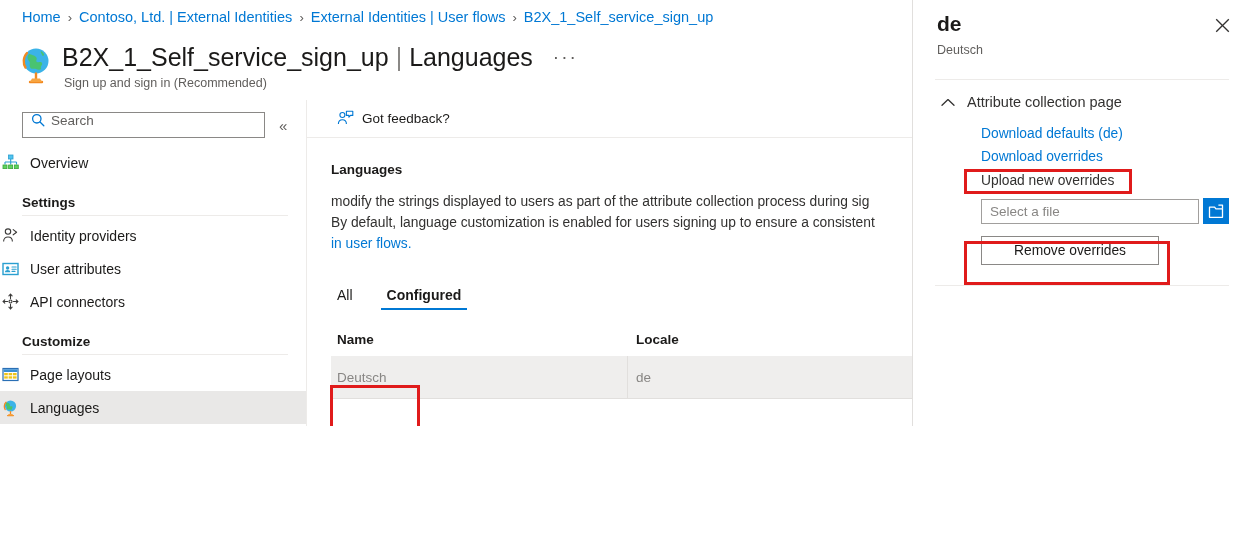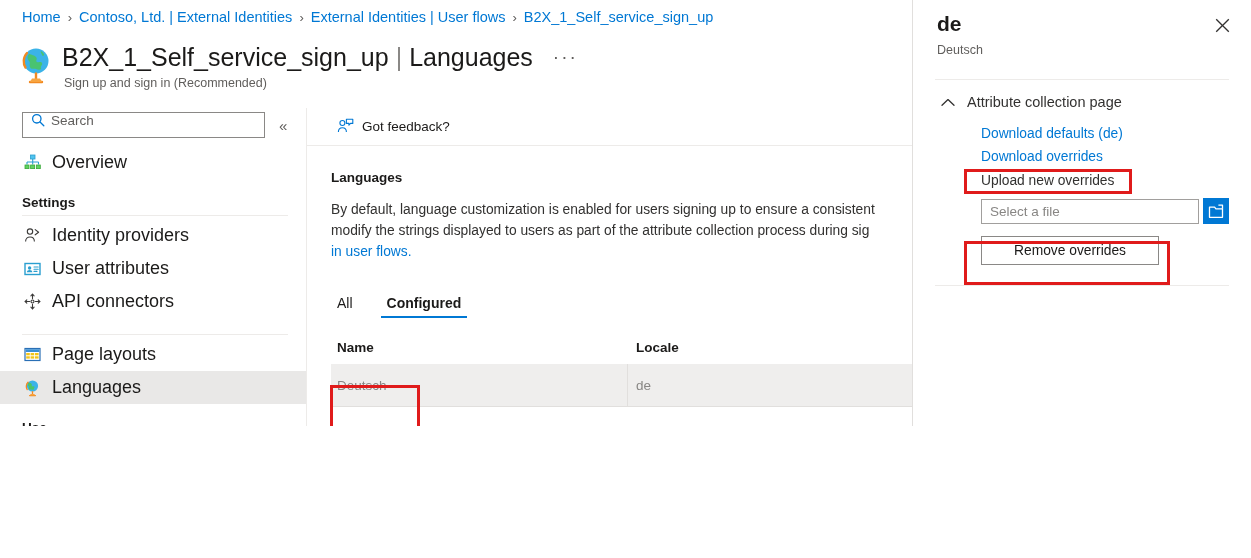--- a/index.html
+++ b/index.html
@@ -75,43 +75,43 @@
     width: 190px; padding: 0;
   }
   .search-input::placeholder { color: #605e5c; }
   .collapse-btn {
     margin-left: 14px; color: #605e5c; font-size: 15px;
     cursor: pointer; user-select: none; line-height: 1;
   }
 
   .nav-item {
     display: flex; align-items: center;
-    height: 33px; padding-left: 22px;
-    font-size: 18px; color: #1b1a19; cursor: pointer;
+    height: 33px; 
+    font-size: 14px; color: #1b1a19; cursor: pointer;
   }
   .nav-item.selected { background: #e9e8e7; }
   .nav-ico {
     width: 20px; height: 20px; flex: 0 0 20px;
     margin-right: 10px;
     display: flex; align-items: center; justify-content: center;
   }
   .nav-group {
     padding-left: 22px; padding-right: 18px;
     margin-top: 16px;
   }
   .nav-group-label {
     font-size: 13.5px; font-weight: 600; color: #1b1a19;
     padding-bottom: 5px;
   }
   .nav-group-rule { border-bottom: 1px solid #edebe9; margin-bottom: 3px; }
   .nav-spacer-top { height: 8px; }
 
   
   .main {
-    position: absolute; left: 306px; top: 108px;
+    position: absolute; left: 306px; top: 100px;
     width: 606px; height: 450px;
     background: #ffffff;
     border-left: 1px solid #edebe9;
     overflow: hidden;
   }
   .command-bar {
     height: 38px; display: flex; align-items: center;
     padding-left: 24px;
     border-bottom: 1px solid #edebe9;
   }
@@ -335,20 +335,21 @@
             <path d="M8.5 1.2v4.4M8.5 11.4v4.4M1.2 8.5h4.4M11.4 8.5h4.4"></path>
             <path d="M6.9 2.8L8.5 1.2l1.6 1.6M6.9 14.2l1.6 1.6 1.6-1.6M2.8 6.9L1.2 8.5l1.6 1.6M14.2 6.9l1.6 1.6-1.6 1.6"></path>
           </g>
           <circle cx="8.5" cy="8.5" r="1.5" fill="none" stroke="#3b3a39" stroke-width="1.1"></circle>
         </svg>
       </span>
       <span>API connectors</span>
     </div>
 
     <div class="nav-group">
+      <div class="nav-group-label">Customize</div>
       <div class="nav-group-rule"></div>
     </div>
     <div class="nav-item">
       <span class="nav-ico">
         <svg width="17" height="15" viewBox="0 0 17 15">
           <rect x="1" y="1.5" width="15" height="12" fill="#ffffff" stroke="#2a6fb5" stroke-width="1.2"></rect>
           <rect x="1.7" y="2.2" width="13.6" height="2.8" fill="#3b8fd4"></rect>
           <rect x="2.2" y="6" width="3.6" height="2.3" fill="#f0c419"></rect>
           <rect x="6.6" y="6" width="3.6" height="2.3" fill="#f0c419"></rect>
           <rect x="11" y="6" width="3.6" height="2.3" fill="#f0c419"></rect>
@@ -398,22 +399,22 @@
             <path d="M9.4 1.2h6.4v4.2h-2.3l-1.6 1.8V5.4H9.4z" fill="none" stroke="#0078d4" stroke-width="1.1" stroke-linejoin="round"></path>
           </svg>
         </span>
         <span>Got feedback?</span>
       </div>
     </div>
 
     <div class="content-pad">
       <div class="section-title">Languages</div>
       <div class="desc">
+        <span class="desc-line">modify the strings displayed to users as part of the attribute collection process during sig</span>
         <span class="desc-line">By default, language customization is enabled for users signing up to ensure a consistent</span>
-        <span class="desc-line">modify the strings displayed to users as part of the attribute collection process during sig</span>
         <span class="desc-line desc-link">in user flows.</span>
       </div>
 
       <div class="tabs">
         <div class="tab">All</div>
         <div class="tab active">Configured</div>
       </div>
 
       <div class="table">
         <div class="table-head">

